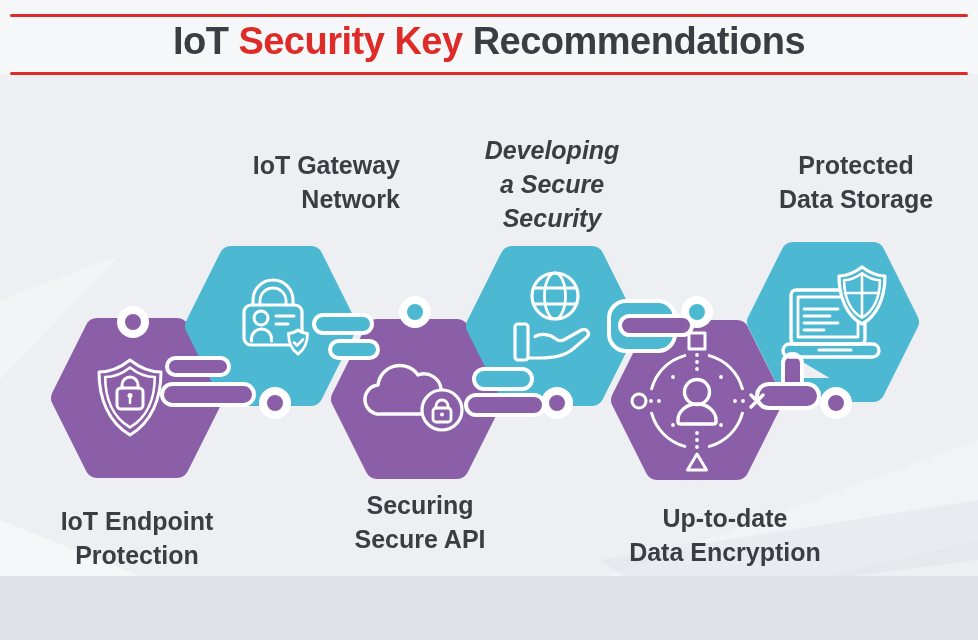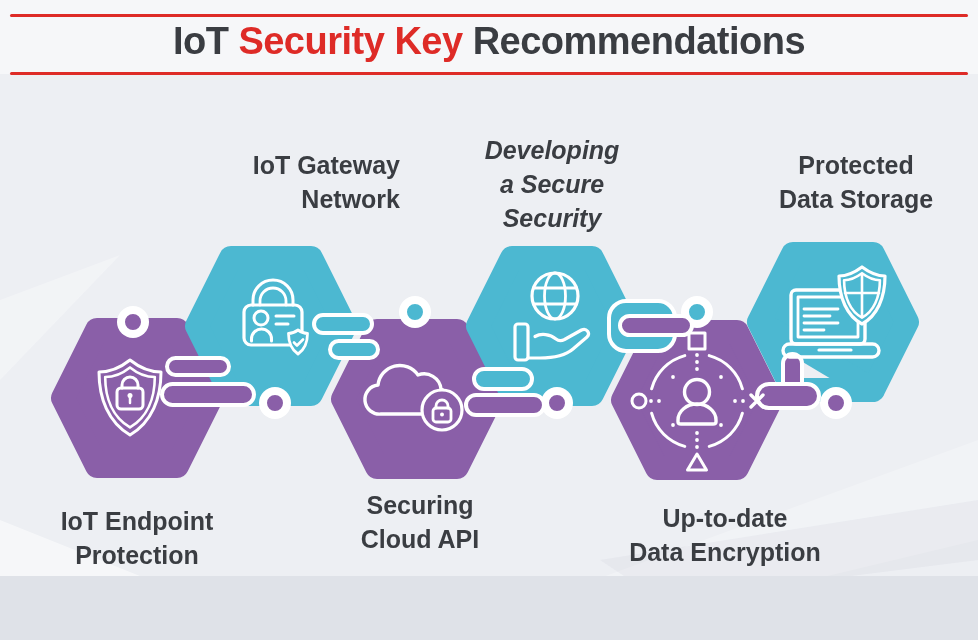--- a/index.html
+++ b/index.html
@@ -189,21 +189,21 @@
   <div class="hex-label lbl-endpoint">
     <div>IoT Endpoint</div>
     <div>Protection</div>
   </div>
   <div class="hex-label lbl-gateway">
     <div>IoT Gateway</div>
     <div>Network</div>
   </div>
   <div class="hex-label lbl-cloud">
     <div>Securing</div>
-    <div>Cloud API</div>
+    <div>Secure API</div>
   </div>
   <div class="hex-label lbl-network">
     <div>Developing</div>
     <div>a Secure</div>
     <div>Security</div>
   </div>
   <div class="hex-label lbl-encryption">
     <div>Up-to-date</div>
     <div>Data Encryption</div>
   </div>

